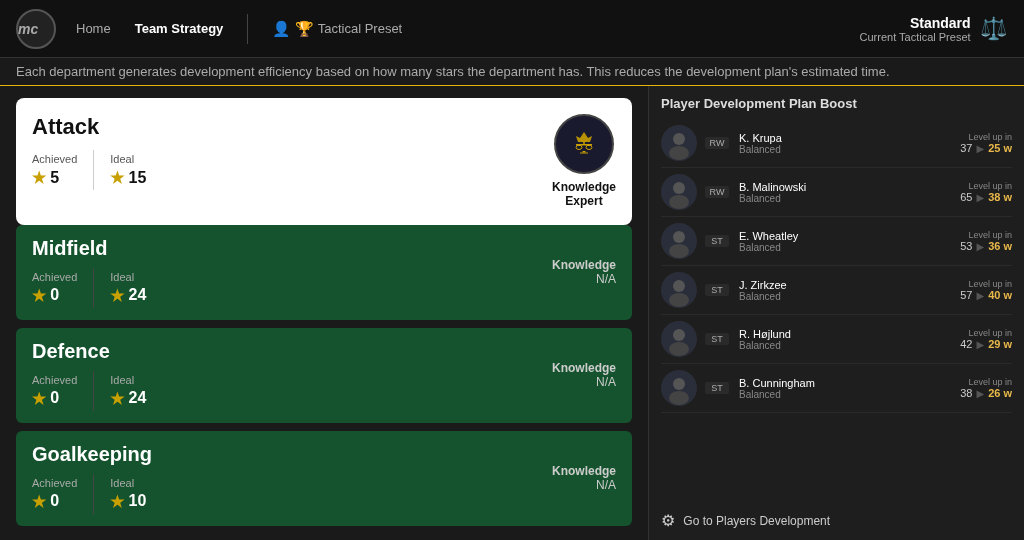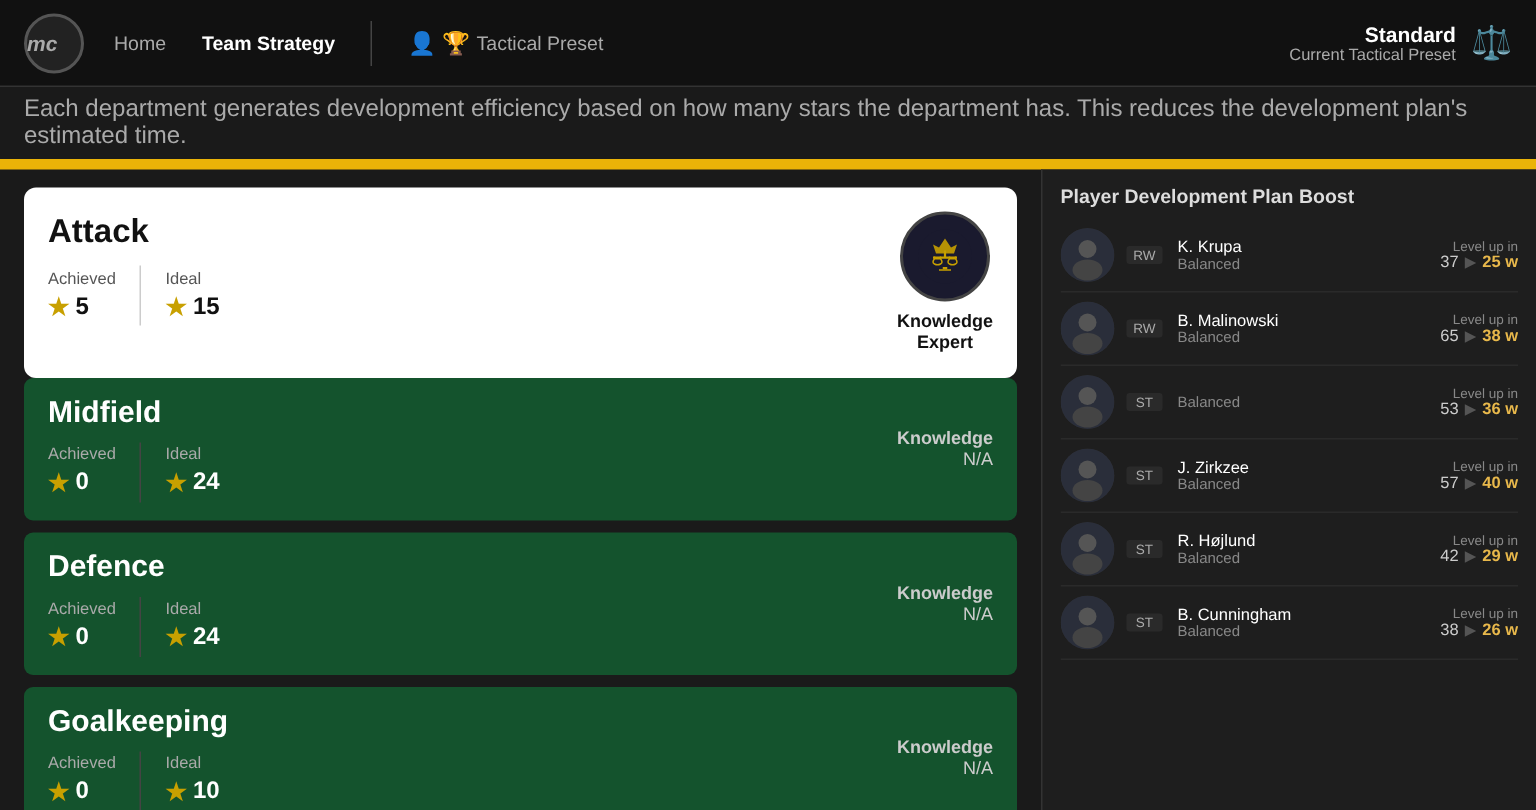--- a/index.html
+++ b/index.html
@@ -76,23 +76,23 @@
       color: #fff;
     }
     .balance-icon {
       font-size: 22px;
       color: #fff;
     }
     
     .subtitle {
       background: #1a1a1a;
       padding: 6px 16px;
-      font-size: 16px;
+      font-size: 13px;
       color: #aaa;
-      border-bottom: 7px solid #eab308;
+      border-bottom: 1px solid #eab308;
     }
     
     .main-content {
       display: flex;
       height: calc(540px - 58px - 28px);
     }
     
     .left-panel {
       flex: 1;
       padding: 12px 16px;
@@ -191,21 +191,21 @@
       font-size: 12px;
       font-weight: bold;
       color: #ccc;
     }
     .knowledge-na-val {
       font-size: 12px;
       color: #ccc;
     }
     
     .right-panel {
-      width: 330px;
+      width: 376px;
       background: #1e1e1e;
       border-left: 1px solid #333;
       padding: 10px 12px;
       display: flex;
       flex-direction: column;
     }
     .panel-title {
       font-size: 13px;
       font-weight: bold;
       color: #ddd;
@@ -517,20 +517,21 @@
         <div class="player-row">
       <div class="player-avatar" style="background:#2a2a2a;border-radius:50%;overflow:hidden;">
         <svg width="36" height="36" viewBox="0 0 36 36" fill="none">
           <circle cx="18" cy="18" r="18" fill="#2a2e3a"></circle>
           <circle cx="18" cy="14" r="6" fill="#555"></circle>
           <ellipse cx="18" cy="28" rx="10" ry="7" fill="#444"></ellipse>
         </svg>
       </div>
       <div class="position-tag">ST</div>
       <div class="player-info">
+        <div class="player-name">E. Wheatley</div>
         <div class="player-sub">Balanced</div>
       </div>
       <div class="level-info">
         <div class="level-label">Level up in</div>
         <div class="level-value">
           <span class="level-num">53</span>
           <span class="arrow-right">▶</span>
           <span class="level-weeks">36 w</span>
         </div>
       </div>

